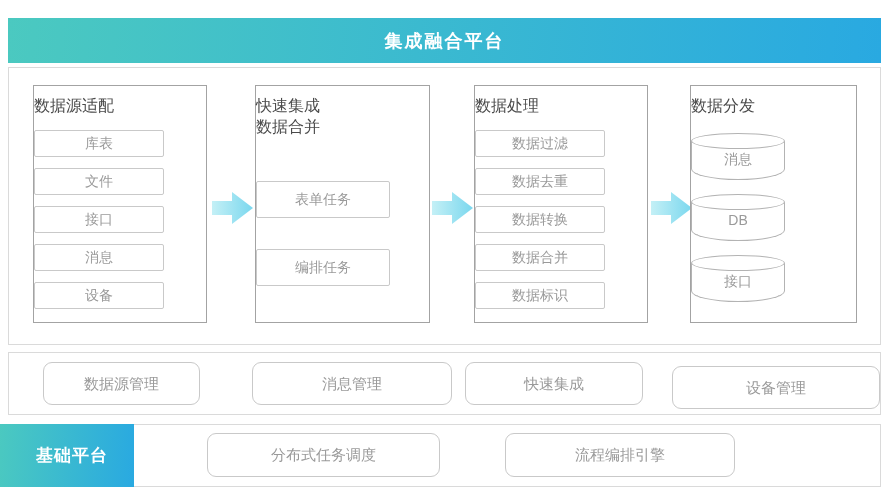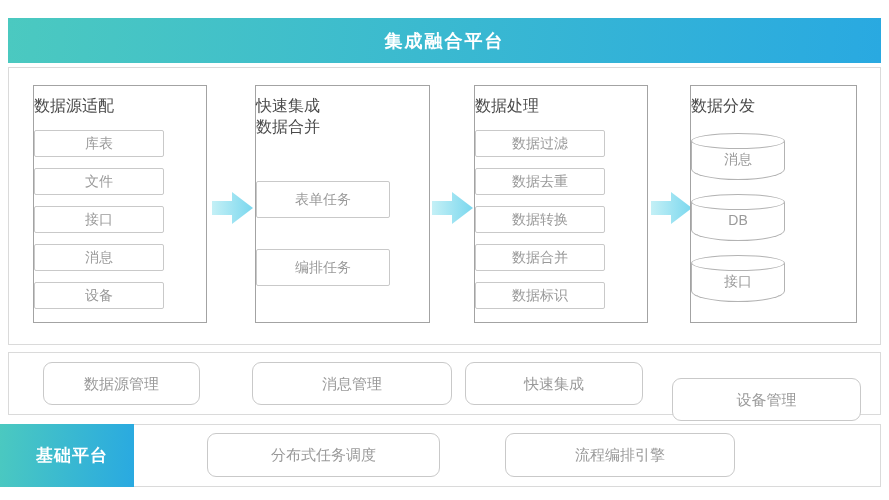--- a/index.html
+++ b/index.html
@@ -156,20 +156,20 @@
         <div class="cyl-body"></div>
         <div class="cyl-label">接口</div>
       </div>
     </div>
   </div>
 
   <div class="panel mid-panel"></div>
   <div class="mgmt-btn" style="left:43px;  top:362px; width:157px;">数据源管理</div>
   <div class="mgmt-btn" style="left:252px; top:362px; width:200px;">消息管理</div>
   <div class="mgmt-btn" style="left:465px; top:362px; width:178px;">快速集成</div>
-  <div class="mgmt-btn" style="left:672px; top:378px; width:189px;text-align:center;">设备管理</div>
+  <div class="mgmt-btn" style="left:672px; top:366px; width:208px;text-align:center;">设备管理</div>
 
   <div class="panel bottom-panel"></div>
   <div class="platform-box" style="background: linear-gradient(95deg, rgb(75, 201, 192), rgb(41, 169, 225));">基础平台</div>
   <div class="base-btn" style="left:207px; top:433px; width:233px; height:44px; line-height:42px;">分布式任务调度</div>
   <div class="base-btn" style="left:505px; top:433px; width:230px; height:44px; line-height:42px;">流程编排引擎</div>
 
 </div>
 
 </body></html>

